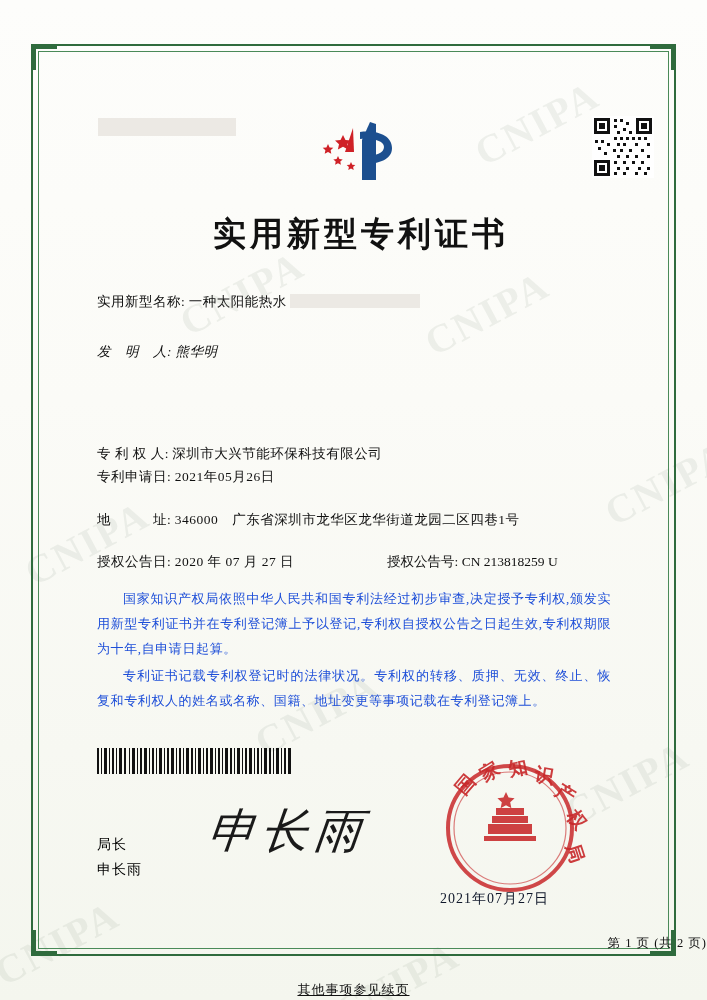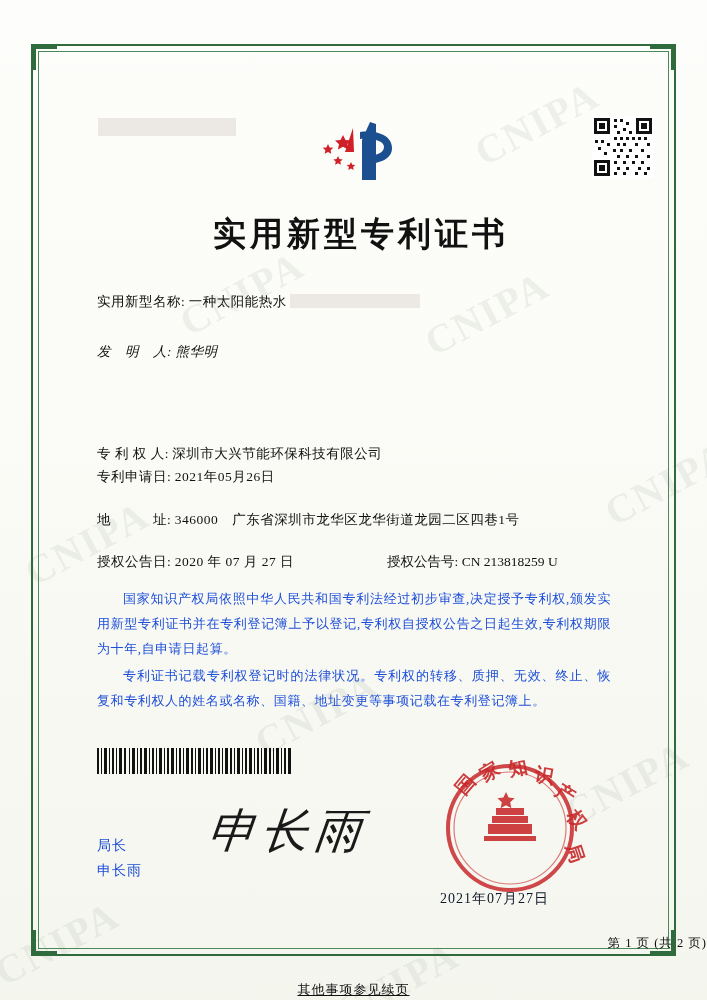--- a/index.html
+++ b/index.html
@@ -168,24 +168,24 @@
   #barcode {
     position: absolute;
     left: 97px; top: 748px;
     width: 196px; height: 26px;
   }
 
   
   #sig-label {
     position: absolute;
     left: 97px; top: 833px;
-    font-family: Liberation Serif, serif;
+    font-family: Liberation Mono, monospace;
     font-size: 14px;
     line-height: 25px;
-    color: #1d4ed8;
+    color: #000000;
     letter-spacing: 1px;
   }
   #sig-script {
     position: absolute;
     left: 208px; top: 800px;
     width: 180px; height: 70px;
     font-family: "Liberation Serif", serif;
     font-size: 47px;
     color: #1a1a1a;
     font-style: italic;

